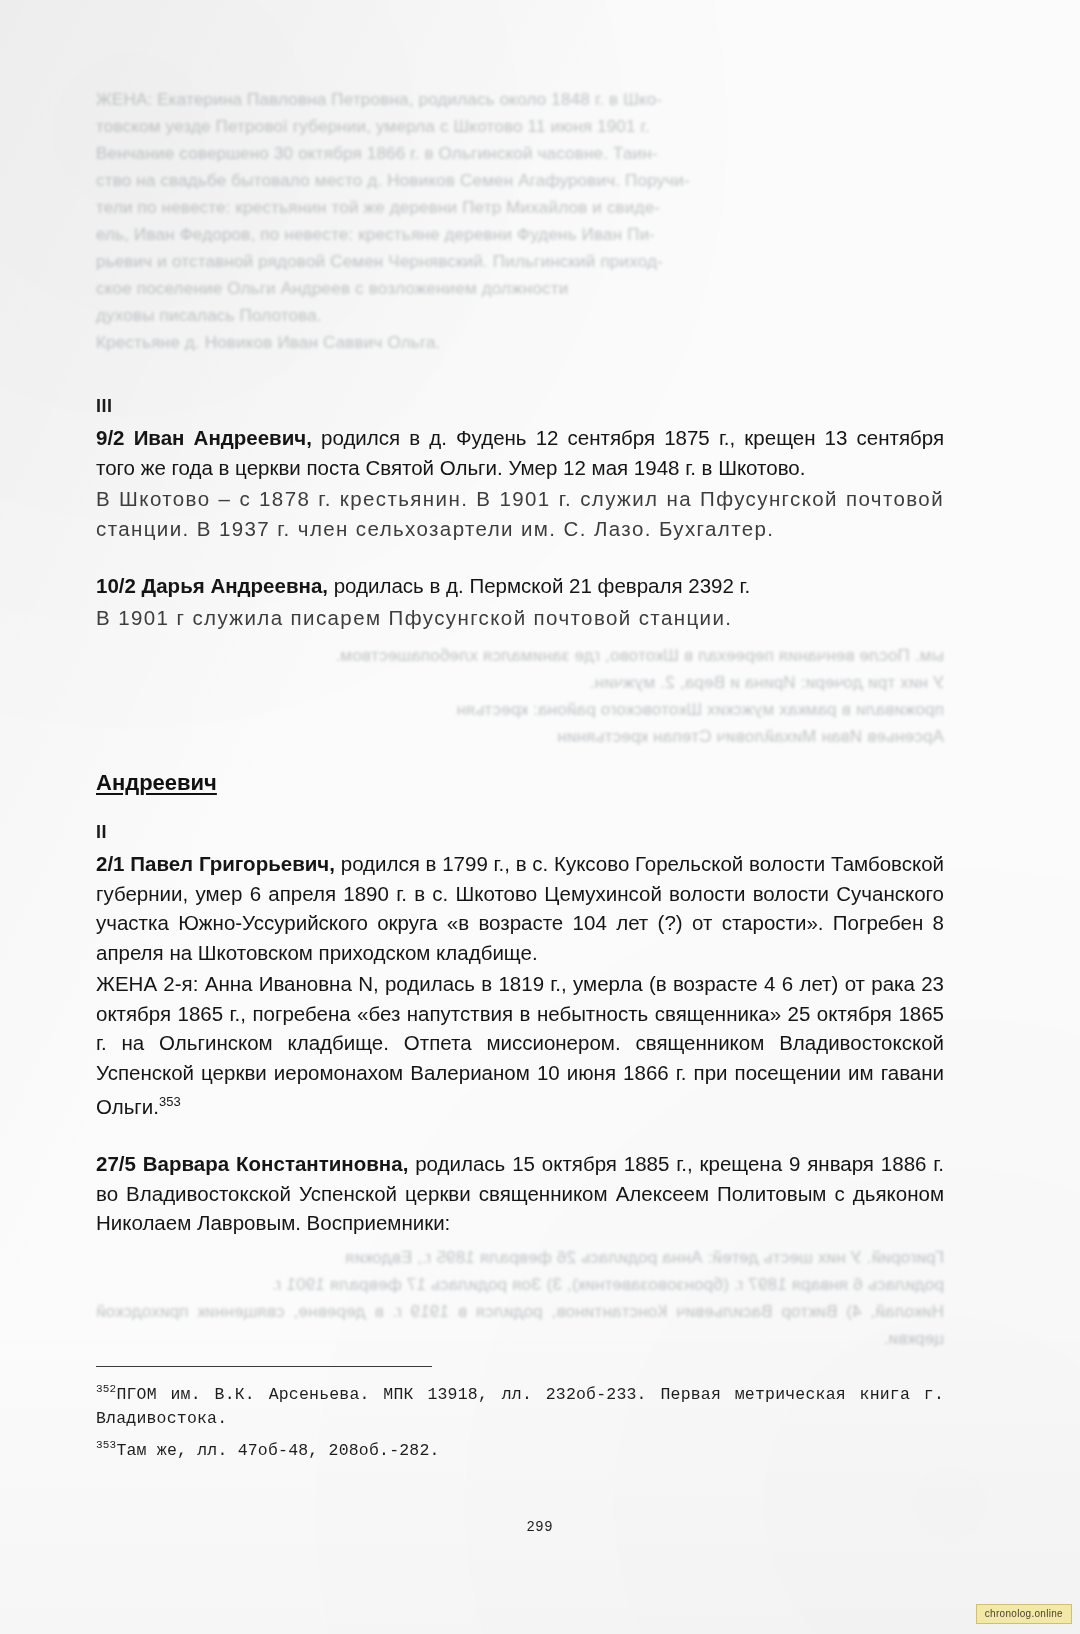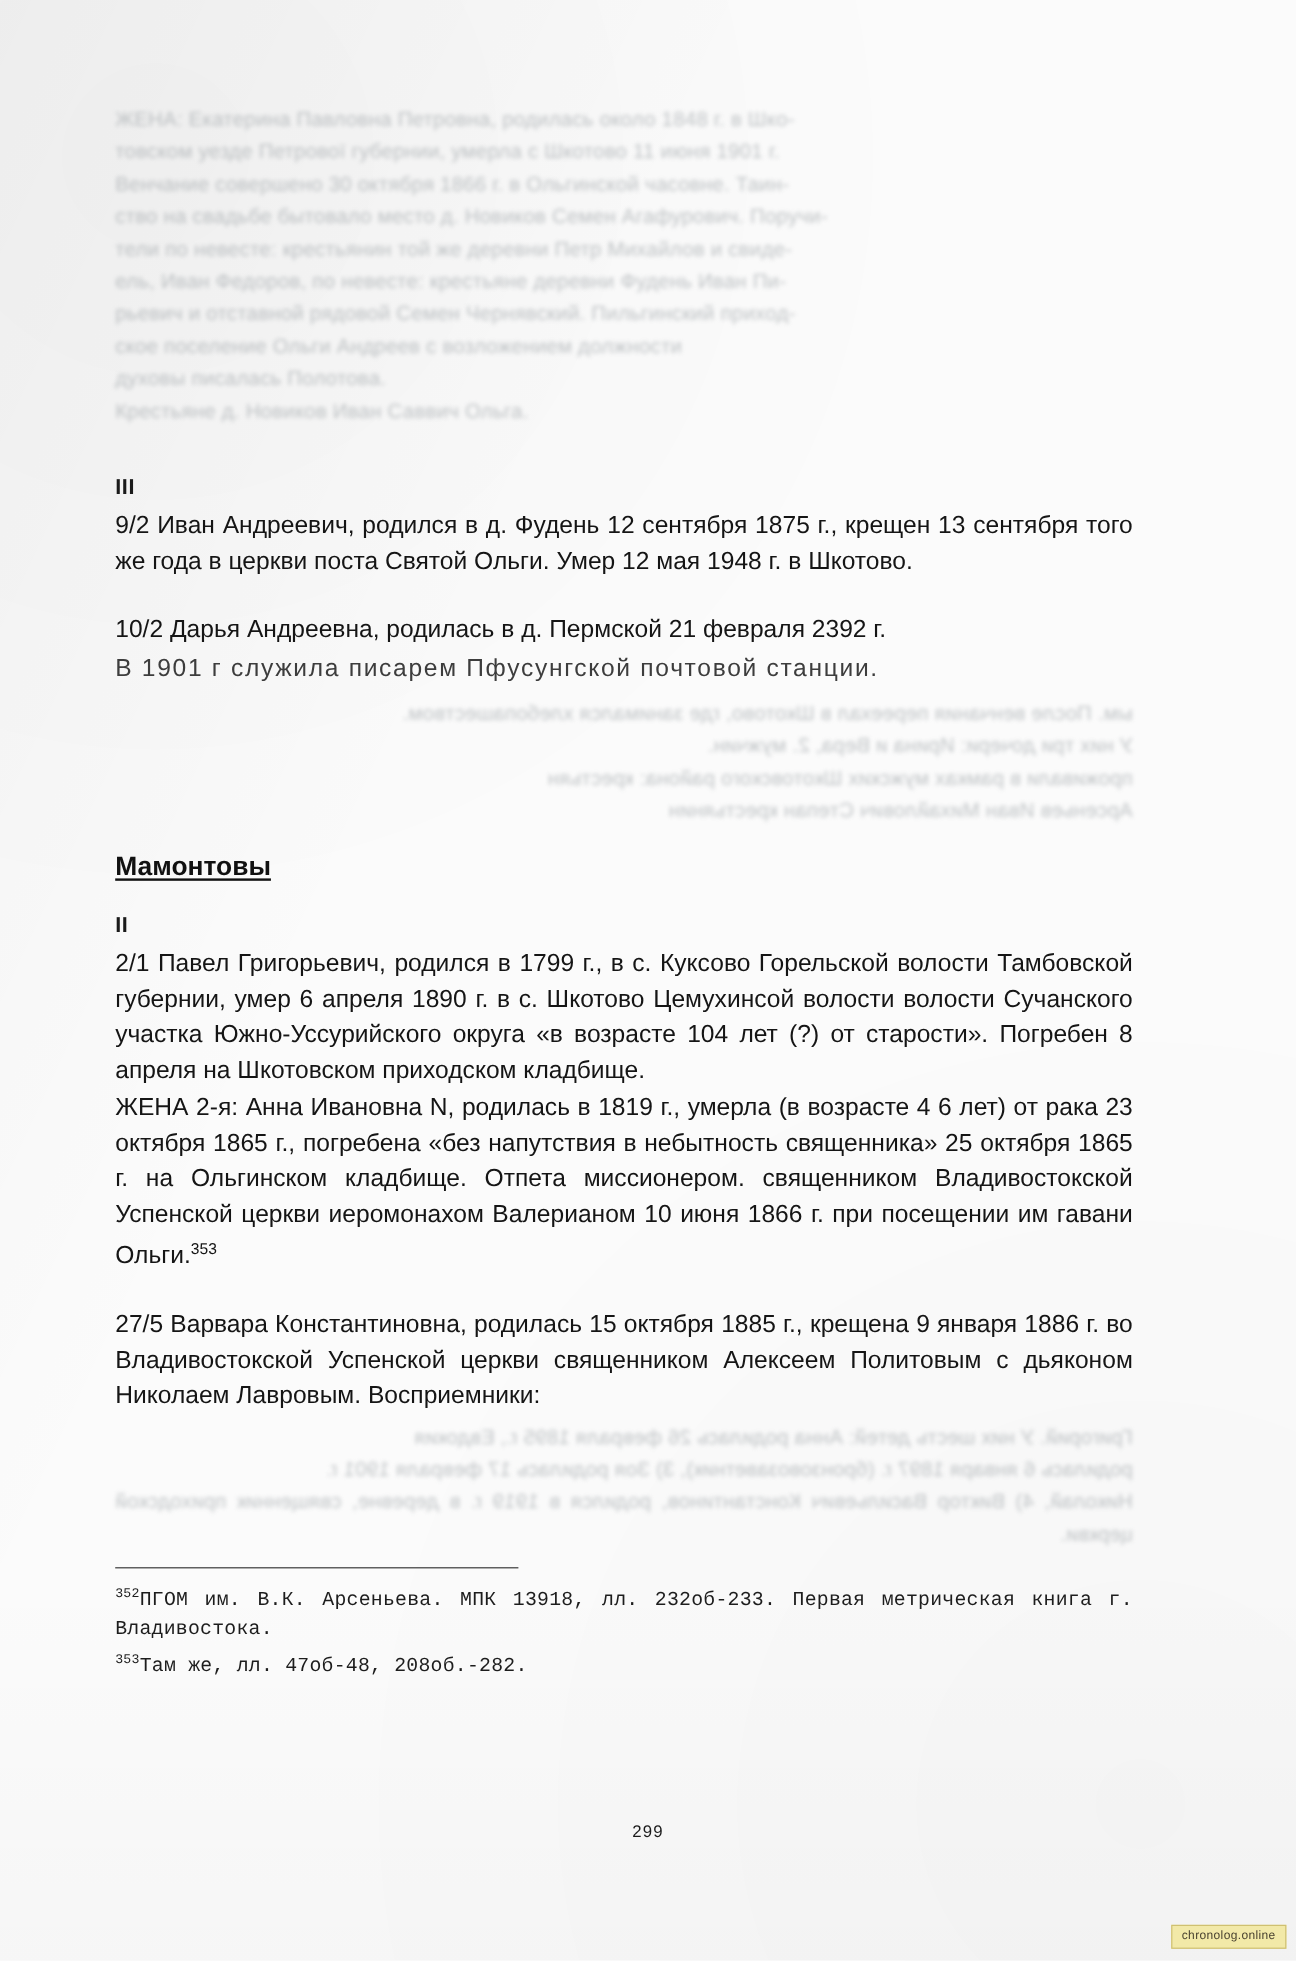--- a/index.html
+++ b/index.html
@@ -63,21 +63,21 @@
     margin: 0 0 6px 0;
     letter-spacing: 0.5px;
   }
   .para {
     font-size: 20.5px;
     line-height: 29.5px;
     color: #151515;
     text-align: justify;
     margin: 0 0 2px 0;
   }
-  .para b { font-weight: normal; }
+  .para b { font-weight: bold; }
   .para.wide {
     letter-spacing: 1.4px;
   }
   .para.faded {
     color: #3d3d3d;
   }
   .spacer-sm { height: 14px; }
   .spacer-md { height: 26px; }
 
   .family-head {
@@ -159,37 +159,38 @@
       <div>духовы писалась Полотова.</div>
       <div>Крестьяне д. Новиков Иван Саввич Ольга.</div>
     </div>
 
     <div style="height:34px"></div>
 
     <div class="sec-numeral">III</div>
 
     <p class="para"><b>9/2</b> <b>Иван Андреевич,</b> <span>родился в д. Фудень 12 сентября 1875 г., крещен 13 сентября того же года в церкви поста Святой Ольги. Умер 12 мая 1948 г. в Шкотово.</span></p>
 
+    <p class="para wide faded">В Шкотово – с 1878 г. крестьянин. В 1901 г. служил на Пфусунгской почтовой станции. В 1937 г. член сельхозартели им. С. Лазо. Бухгалтер.</p>
 
     <div class="spacer-md"></div>
 
     <p class="para"><b>10/2</b> <b>Дарья Андреевна,</b> <span>родилась в д. Пермской 21 февраля 2392 г.</span></p>
 
     <p class="para wide faded">В 1901 г служила писарем Пфусунгской почтовой станции.</p>
 
     <div class="ghost ghost-block mirror" style="margin-top:10px">
       <div>ым. После венчания переехал в Шкотово, где занимался хлебопашеством.</div>
       <div>У них три дочери: Ирина и Вера, 2. мужчин.</div>
       <div>проживали в рамках мужских Шкотовского района: крестьян</div>
       <div>Арсеньев Иван Михайлович Степан крестьянин</div>
     </div>
 
     <div class="spacer-sm"></div>
 
-    <div class="family-head">Мамонтовы</div>
+    <div class="family-head">Андреевич</div>
 
     <div class="spacer-md"></div>
 
     <div class="sec-numeral">II</div>
 
     <p class="para"><b>2/1</b> <b>Павел Григорьевич,</b> <span>родился в 1799 г., в с. Куксово Горельской волости Тамбовской губернии, умер 6 апреля 1890 г. в с. Шкотово Цемухинсой волости волости Сучанского участка Южно-Уссурийского округа «в возрасте 104 лет (?) от старости». Погребен 8 апреля на Шкотовском приходском кладбище.</span></p>
 
     <p class="para"><span>ЖЕНА 2-я:</span> <span>Анна Ивановна N, родилась в 1819 г., умерла (в возрасте 4 6 лет) от рака 23 октября 1865 г., погребена «без напутствия в небытность священника» 25 октября 1865 г. на Ольгинском кладбище. Отпета миссионером. священником Владивостокской Успенской церкви иеромонахом Валерианом 10 июня 1866 г. при посещении им гавани Ольги.</span><span class="sup">353</span></p>
 
     <div class="spacer-md"></div>

